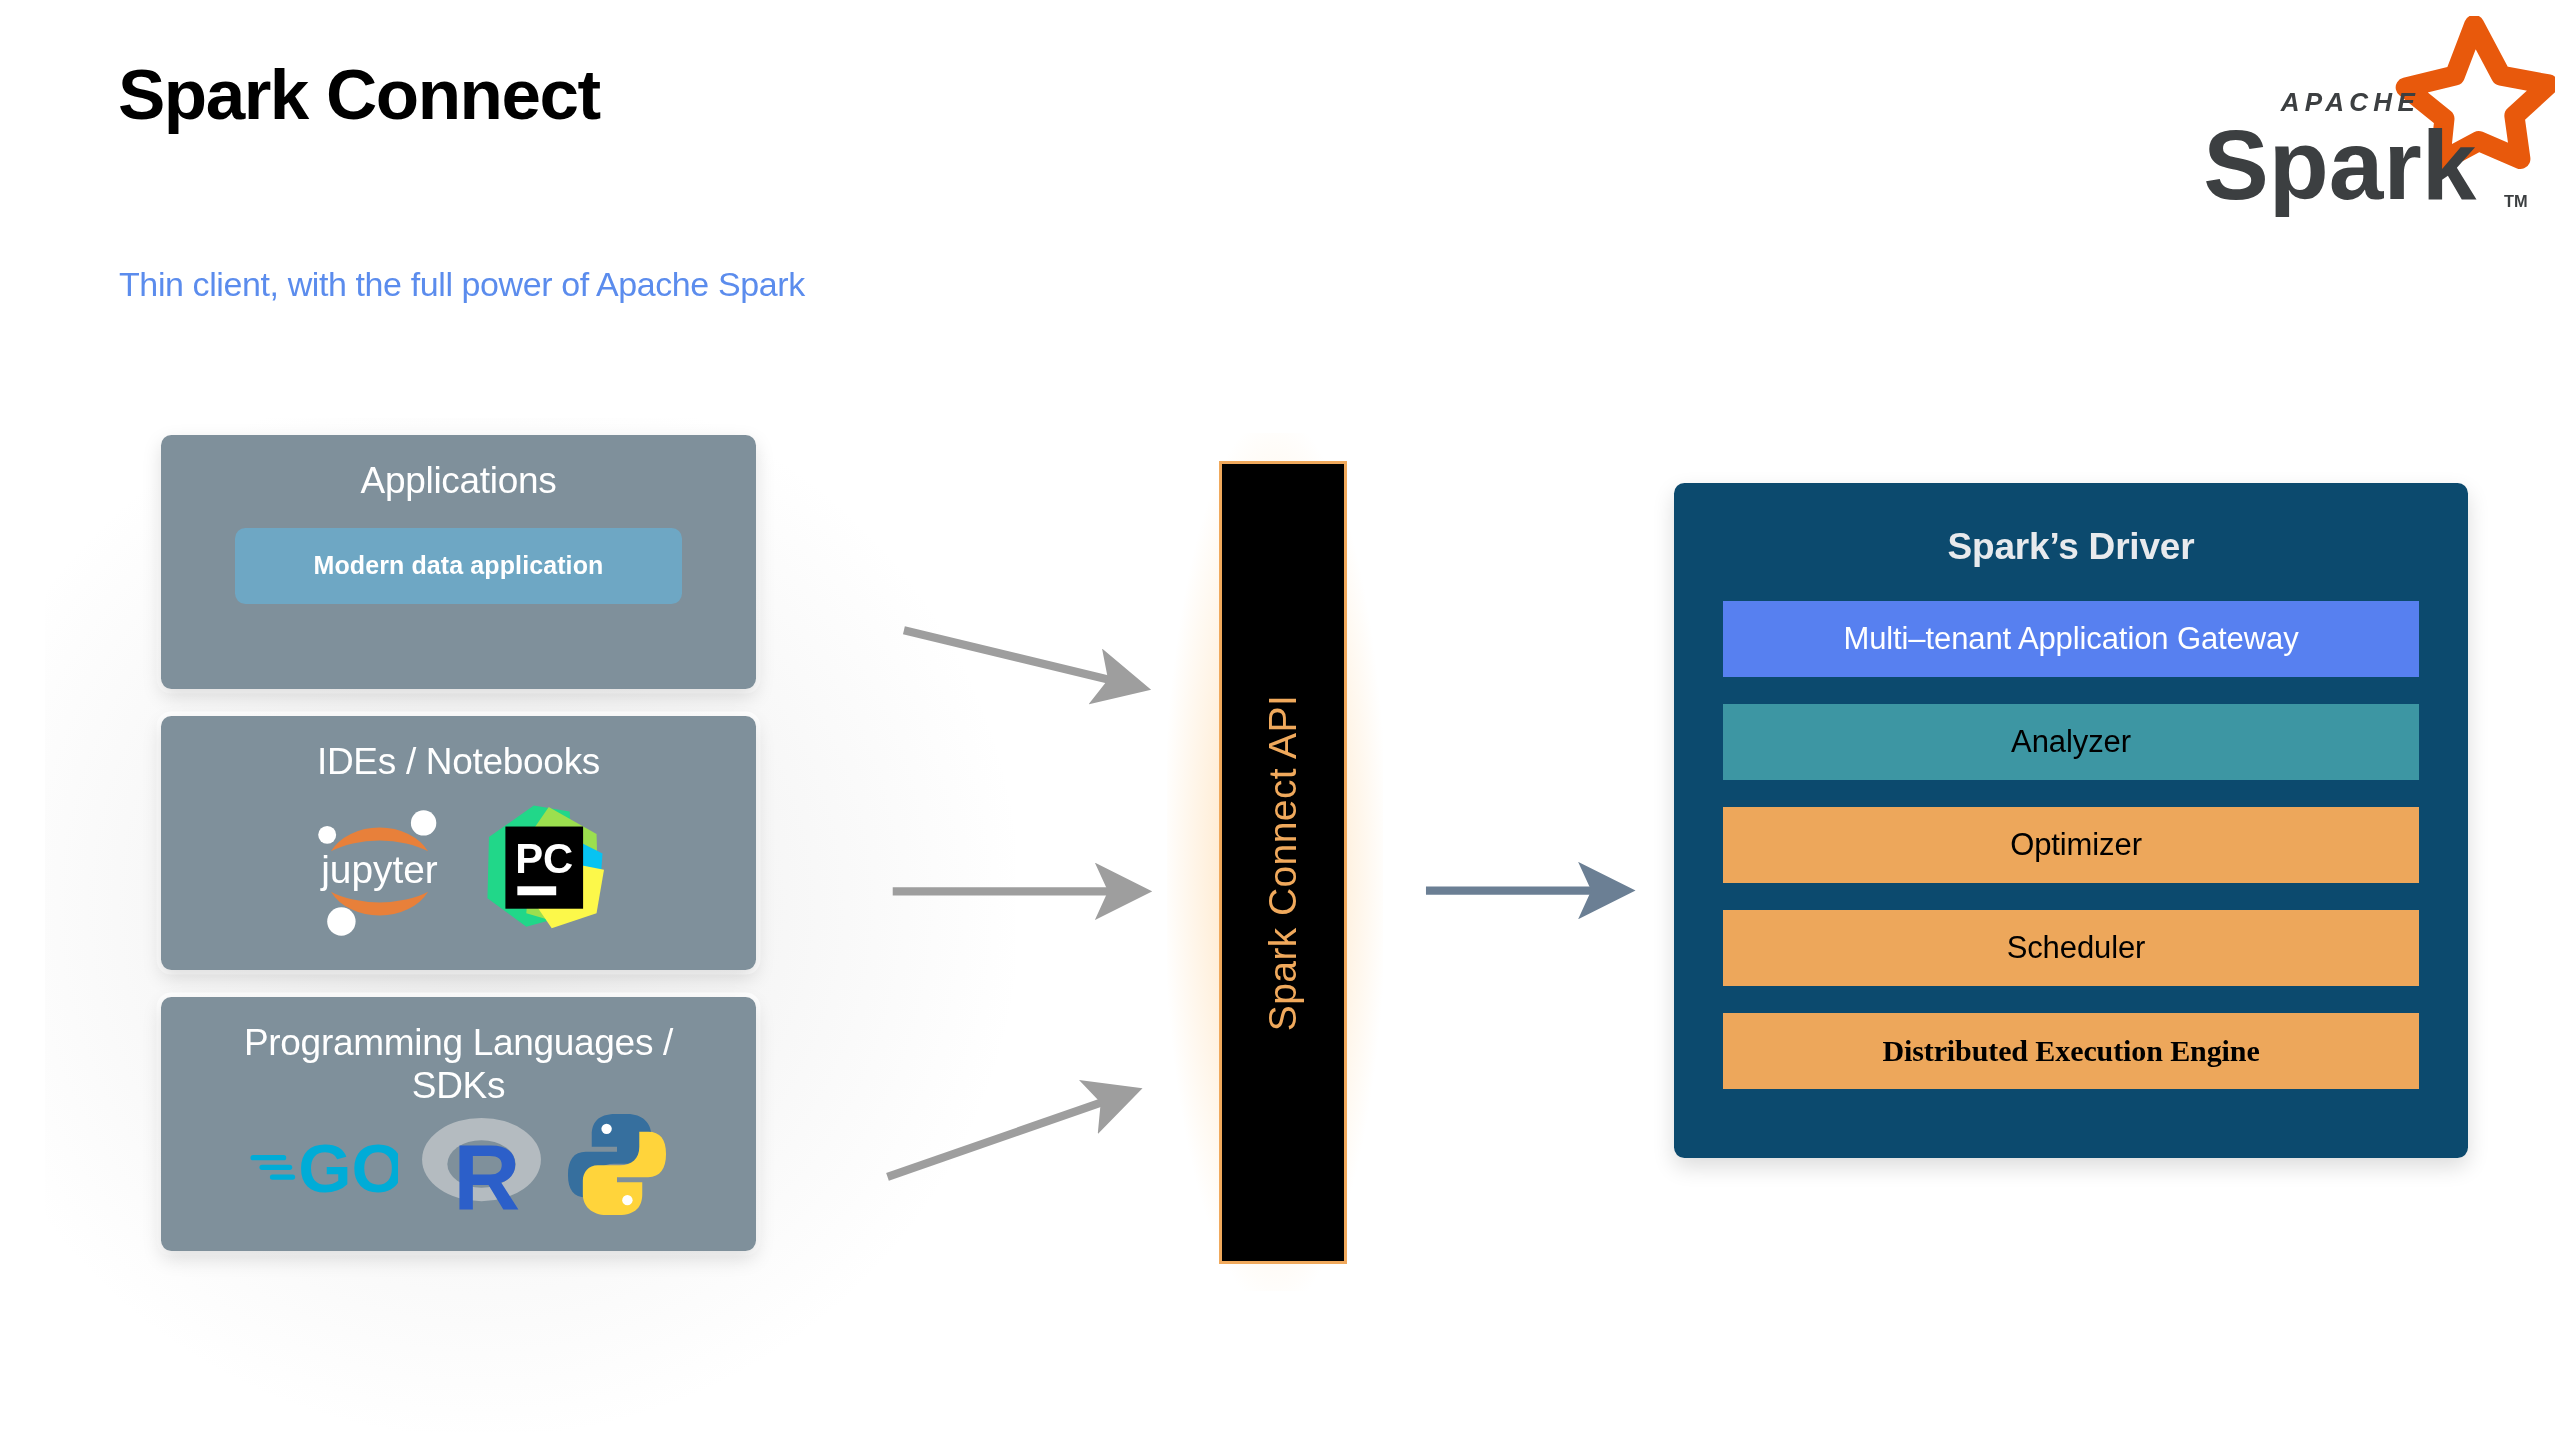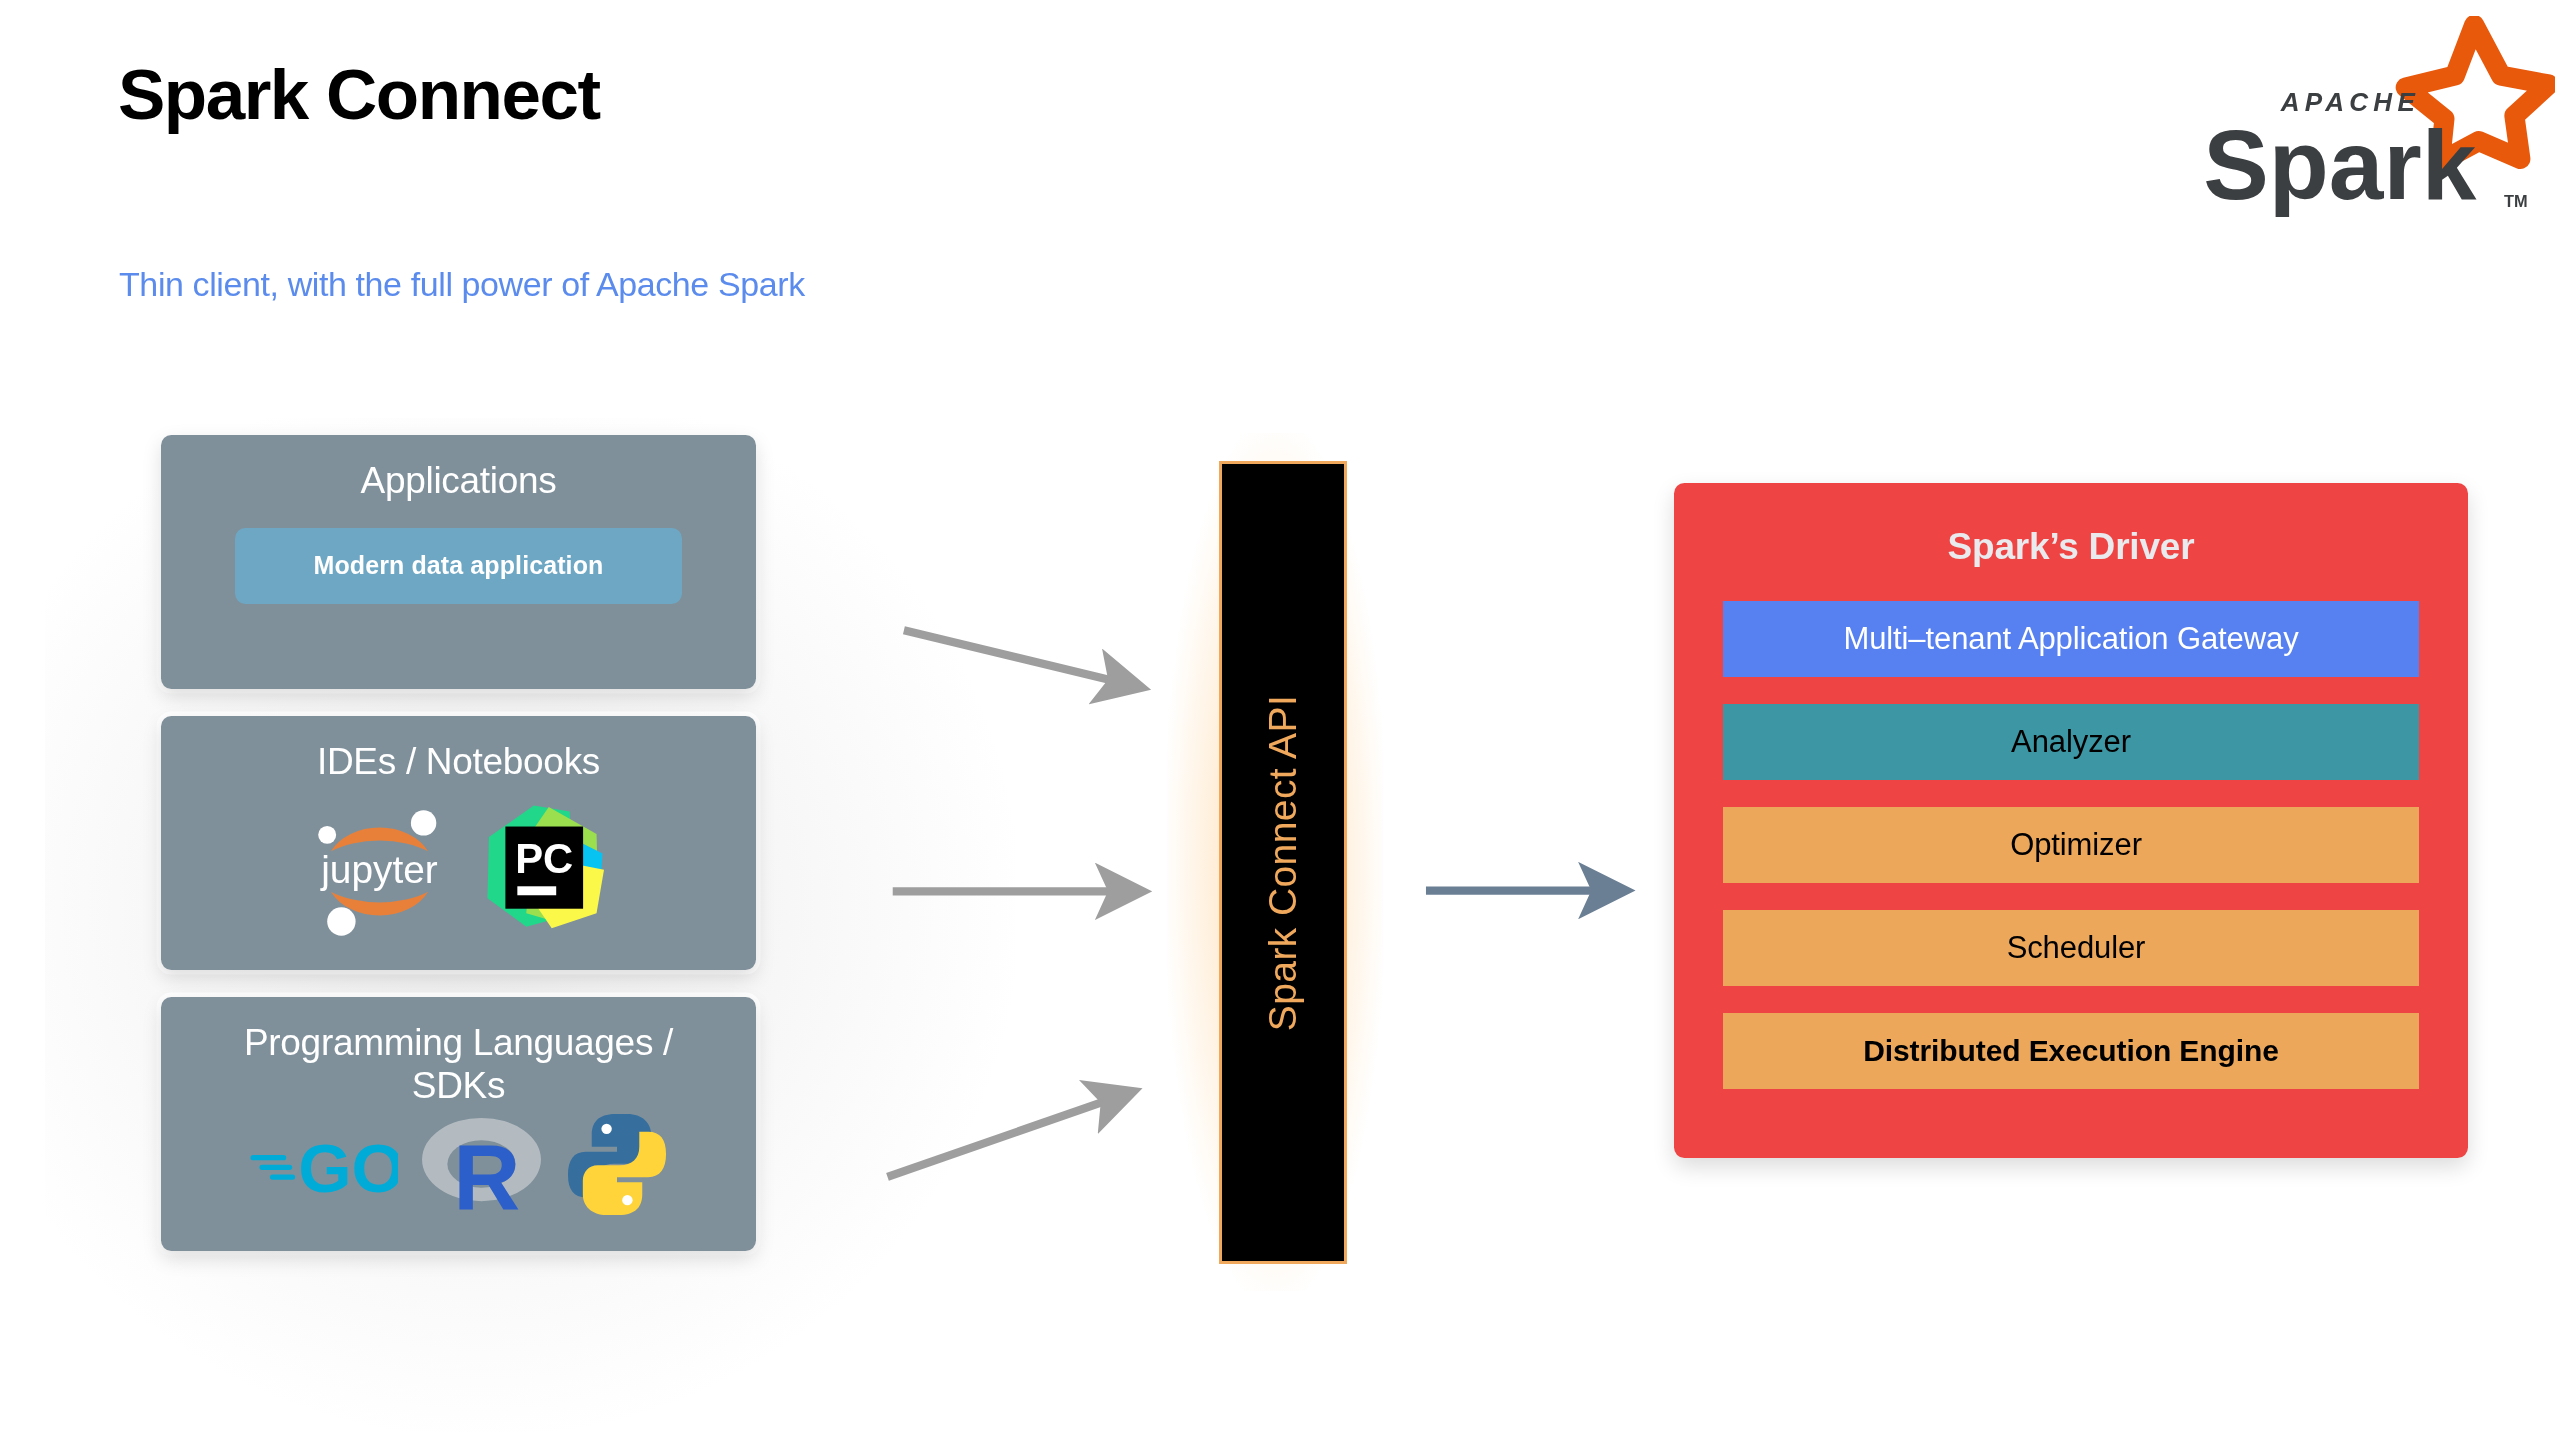--- a/index.html
+++ b/index.html
@@ -151,21 +151,21 @@
     letter-spacing: 0.4px;
   }
 
   
   .driver-panel {
     position: absolute;
     left: 1674px;
     top: 483px;
     width: 794px;
     height: 675px;
-    background: #ef4444;
+    background: #0c4a6e;
     border-radius: 10.4px;
     box-shadow: 0 9px 22.4px rgba(0,0,0,0.14), 0 0 0 4.5px rgba(255,255,255,0.85);
     box-sizing: border-box;
   }
   .driver-title {
     text-align: center;
     font-size: 37px;
     font-weight: 700;
     color: #e8eaed;
     padding-top: 43px;
@@ -181,21 +181,21 @@
     align-items: center;
     justify-content: center;
     font-size: 31px;
     margin-bottom: 27px;
     letter-spacing: -0.1px;
   }
   .driver-row:last-child { margin-bottom: 0; }
   .row-gateway { background: #5780f0; color: #ffffff; font-weight: 400; }
   .row-analyzer { background: #3d96a3; color: #000000; font-weight: 400; }
   .row-orange   { background: #eda75b; color: #000000; font-weight: 400; padding-left: 10px; }
-  .row-dee      { background: #eda75b; color: #000000; font-weight: 700; font-size: 30px; }
+  .row-dee      { background: #eda75b; color: #000000; font-weight: 700; font-size: 30px; font-family: Liberation Serif, serif; }
 
   
   .vlogo { display:block; }
 </style>
 </head>
 <body>
 
 <div class="bg-blob-left"></div>
 
 <div class="page-title">Spark Connect</div>

